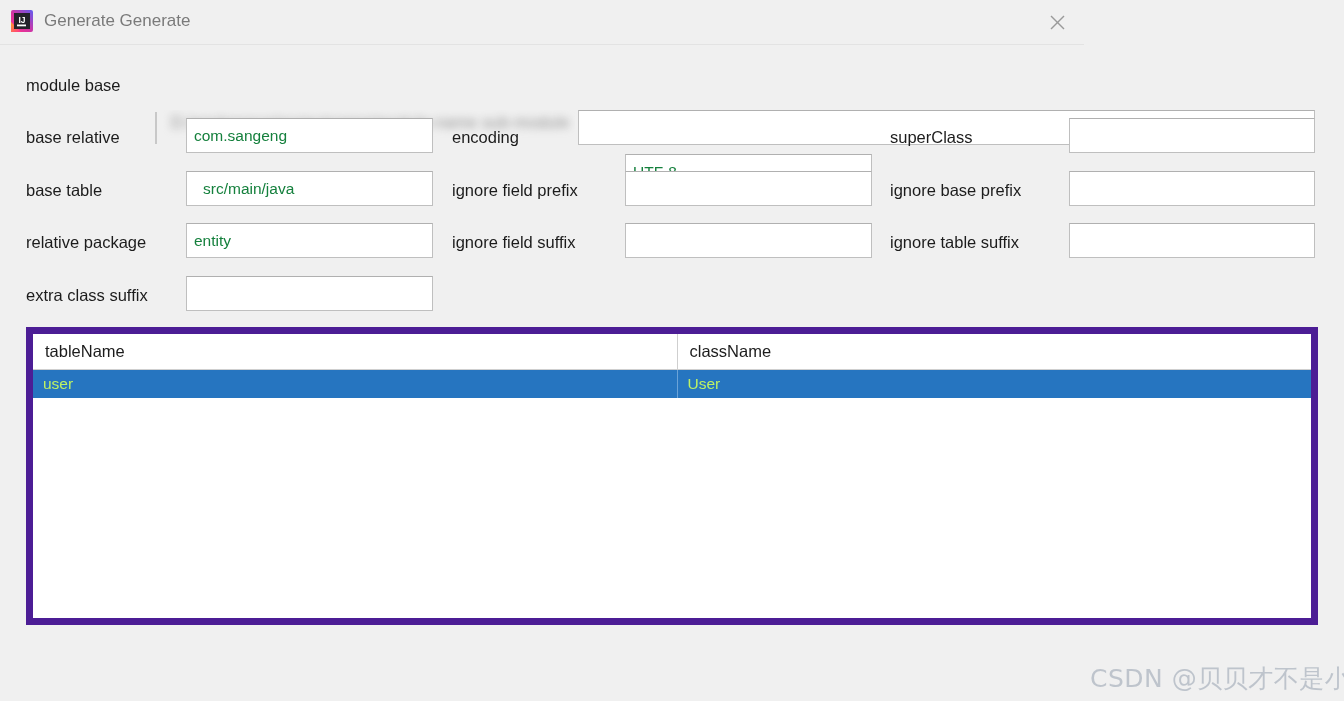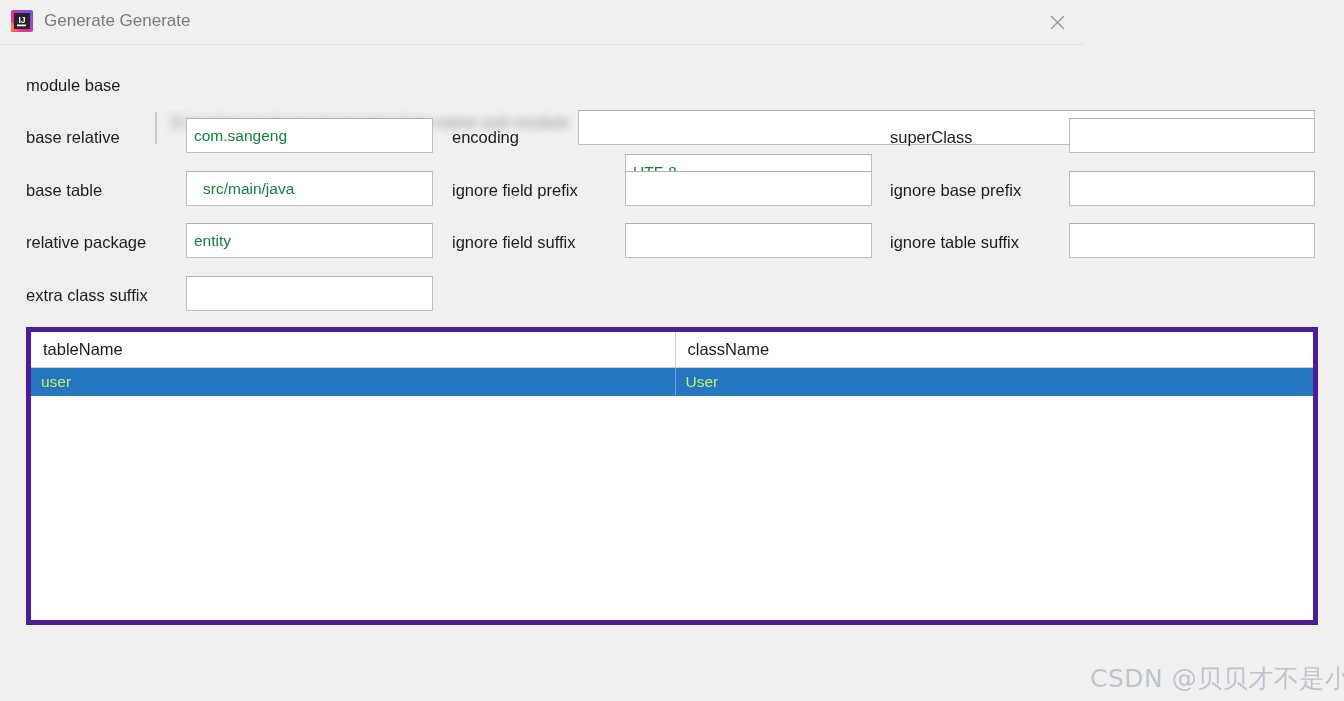--- a/index.html
+++ b/index.html
@@ -95,21 +95,21 @@
     letter-spacing: 0.4px;
     user-select: none;
   }
 
   
   .table-box {
     position: absolute;
     left: 26px; top: 327px;
     width: 1292px; height: 298px;
     background: #ffffff;
-    border: 5px solid #4c1d95;
+    border: 7px solid #4c1d95;
     box-sizing: border-box;
     overflow: hidden;
   }
   .tbl {
     width: 100%;
     border-collapse: collapse;
     table-layout: fixed;
   }
   .tbl th {
     text-align: left;

